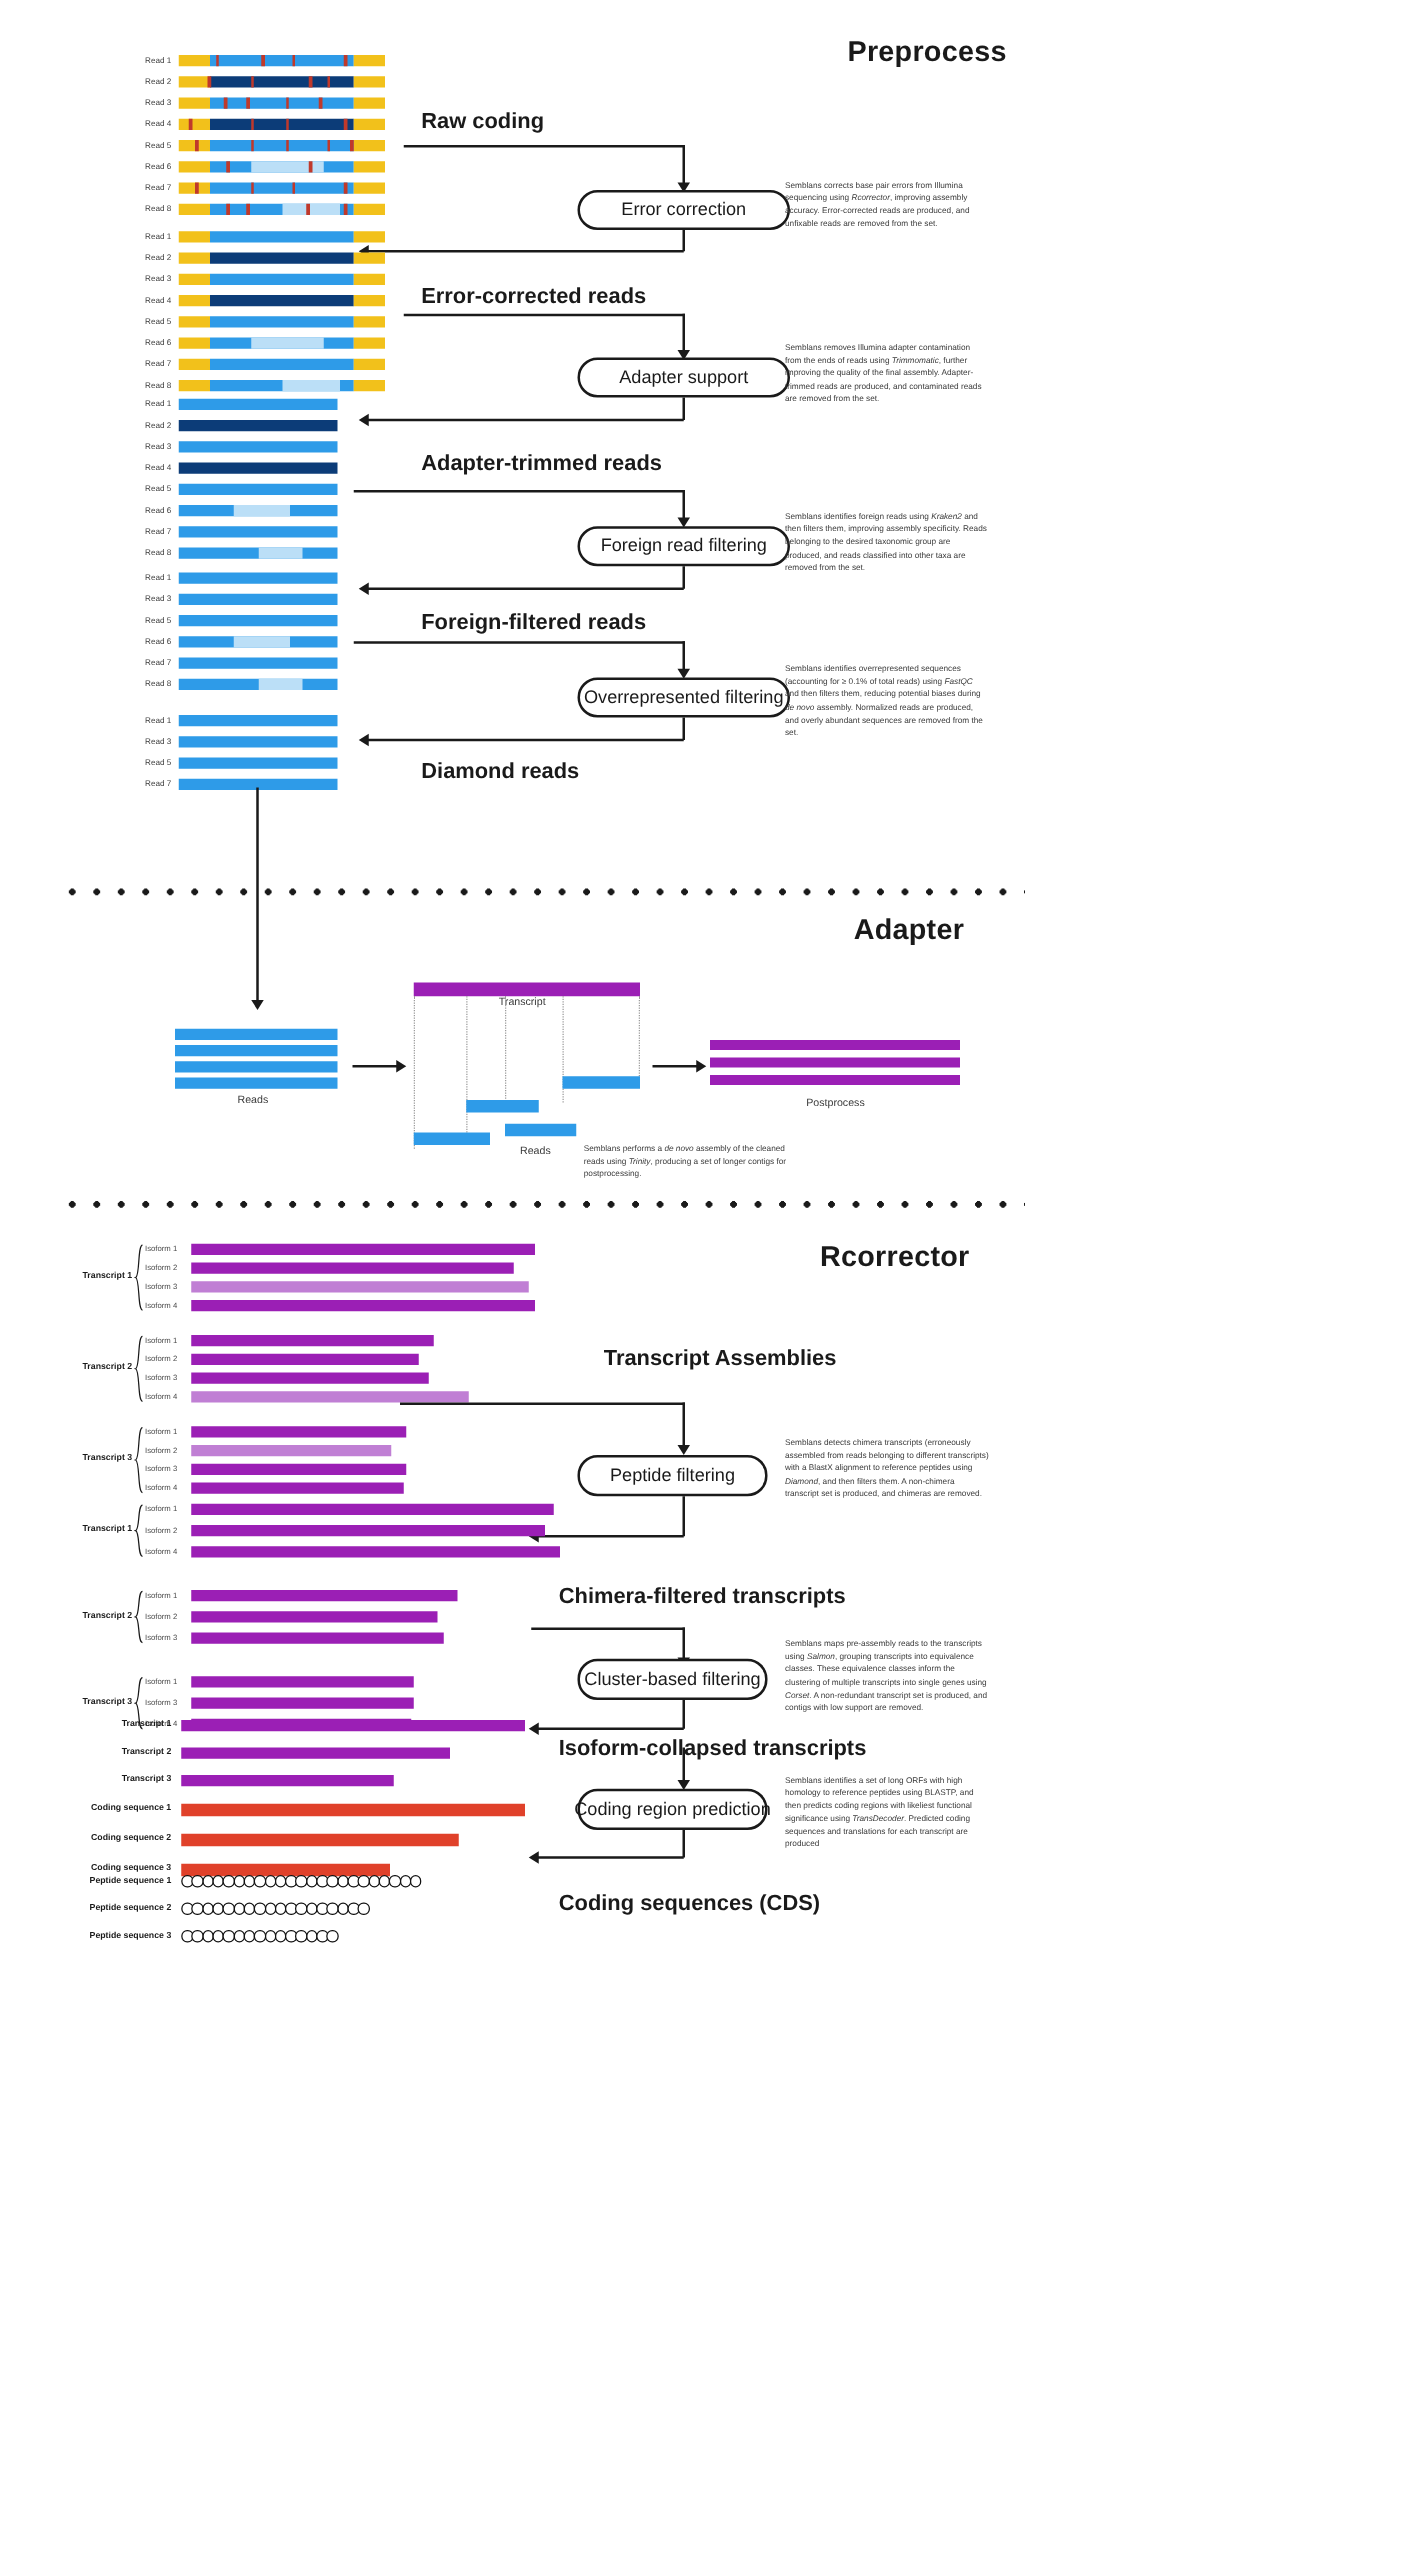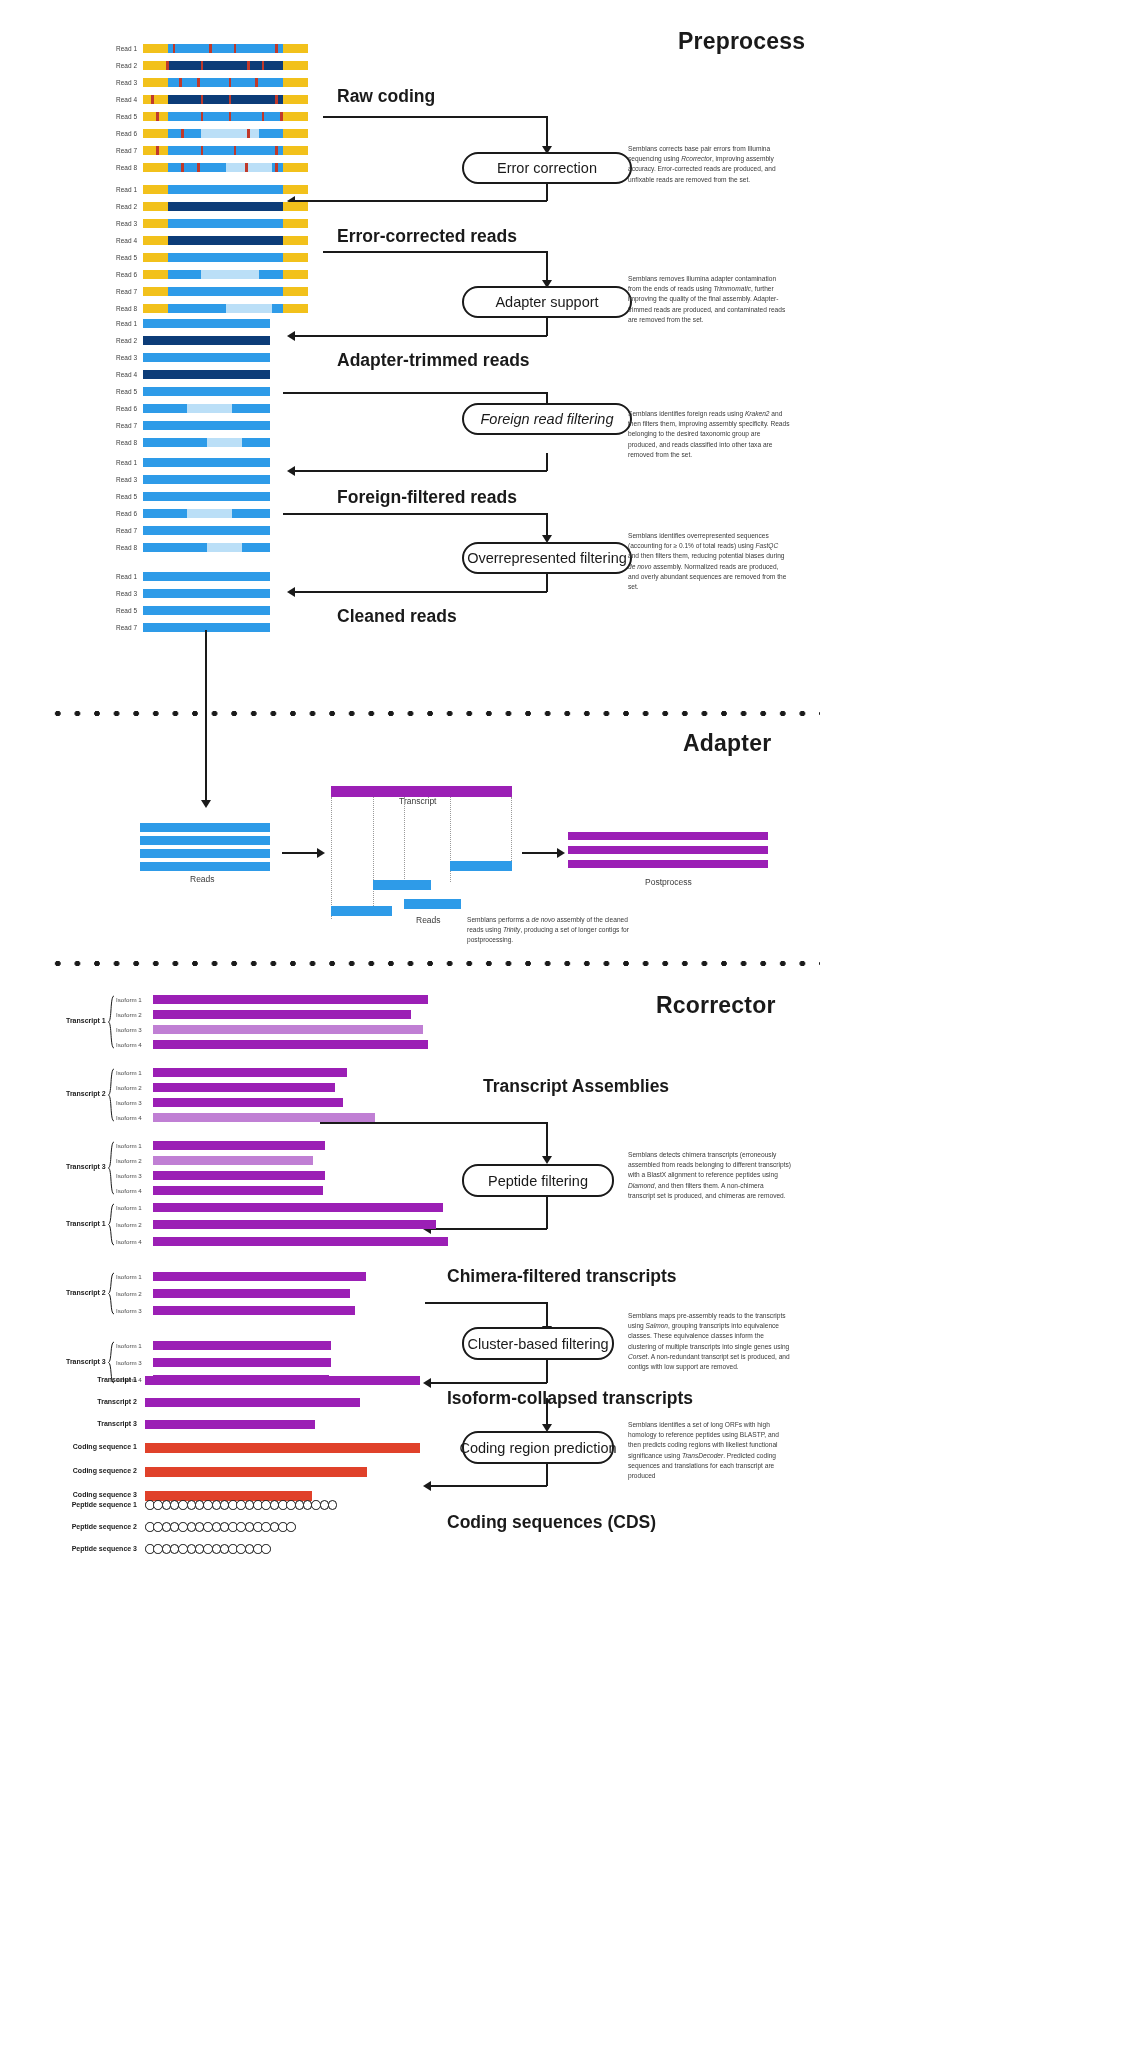--- a/index.html
+++ b/index.html
@@ -291,27 +291,27 @@
       <span class="readlabel">Read 7</span>
       <div class="seg" style="left: 0%; width: 100%; background: rgb(46, 155, 232);"></div>
     </div>
     <div class="readrow" style="left: 0px; top: 119px; width: 127px; height: 9px;">
       <span class="readlabel">Read 8</span>
       <div class="seg" style="left: 0%; width: 100%; background: rgb(46, 155, 232);"></div>
       <div class="seg" style="left: 50%; width: 28%; background: rgb(187, 223, 247);"></div>
     </div>
   </div>
 
-<div class="abs stage-label" style="left:337px; top:350px;">Adapter-trimmed reads</div>
+<div class="abs stage-label" style="left:337px; top:360px;">Adapter-trimmed reads</div>
 
 <div class="hline abs" style="left:283px; top:392px; width:265px;"></div>
 <div class="vline abs" style="left:546px; top:392px; height:24px;"></div>
 <div class="arrow-down abs" style="left:542px; top:414px;"></div>
 
-<div class="procbox" style="left:462px; top:403px; width:170px; height:32px;font-style:italic;">Foreign read filtering</div>
+<div class="procbox" style="left:462px; top:421px; width:170px; height:32px;">Foreign read filtering</div>
 
 <div class="desc" style="left:628px; top:409px;">Semblans identifies foreign reads using <i>Kraken2</i> and then filters them, improving assembly specificity. Reads belonging to the desired taxonomic group are produced, and reads classified into other taxa are removed from the set.</div>
 
 <div class="vline abs" style="left:546px; top:453px; height:18px;"></div>
 <div class="hline abs" style="left:294px; top:470px; width:253px;"></div>
 <div class="arrow-left abs" style="left:287px; top:466px;"></div>
 
 <div class="abs" id="ff-reads-block" style="left: 143px; top: 458px; width: 127px; height: 102px;">
     <div class="readrow" style="left: 0px; top: 0px; width: 127px; height: 9px;">
       <span class="readlabel">Read 1</span>
@@ -367,21 +367,21 @@
     <div class="readrow" style="left: 0px; top: 34px; width: 127px; height: 9px;">
       <span class="readlabel">Read 5</span>
       <div class="seg" style="left: 0%; width: 100%; background: rgb(46, 155, 232);"></div>
     </div>
     <div class="readrow" style="left: 0px; top: 51px; width: 127px; height: 9px;">
       <span class="readlabel">Read 7</span>
       <div class="seg" style="left: 0%; width: 100%; background: rgb(46, 155, 232);"></div>
     </div>
   </div>
 
-<div class="abs stage-label" style="left:337px; top:606px;">Cleaned reads</div>
+<div class="abs stage-label" style="left:337px; top:606px;">Diamond reads</div>
 
 <div class="vline abs" style="left:205px; top:630px; height:173px;"></div>
 <div class="arrow-down abs" style="left:201px; top:800px;"></div>
 
 <div class="divider abs" style="left:48px; top:710px; width:772px;"></div>
 
 <div class="abs section-title" style="left:683px; top:730px;">Adapter</div>
 
 <div class="abs" id="asm-reads-left" style="left:140px; top:823px; width:130px;">
     <div class="abs" style="left: 0px; top: 0px; width: 130px; height: 9px; background: rgb(46, 155, 232);"></div>

